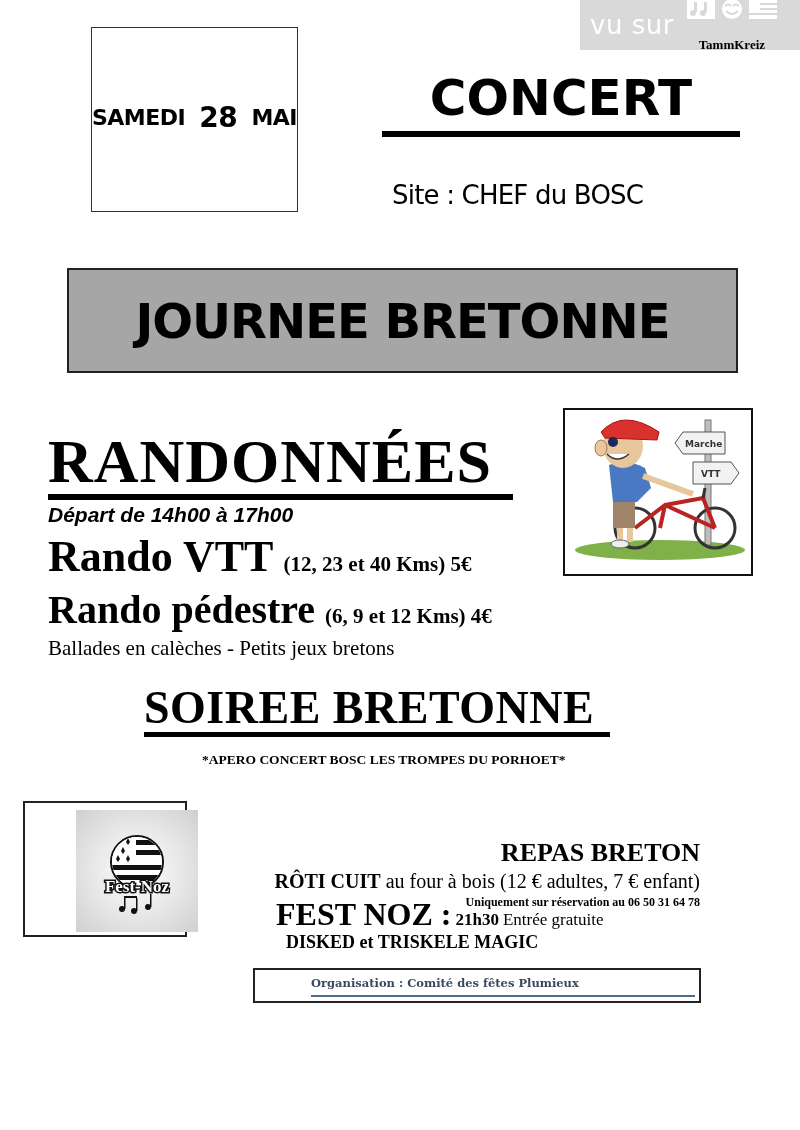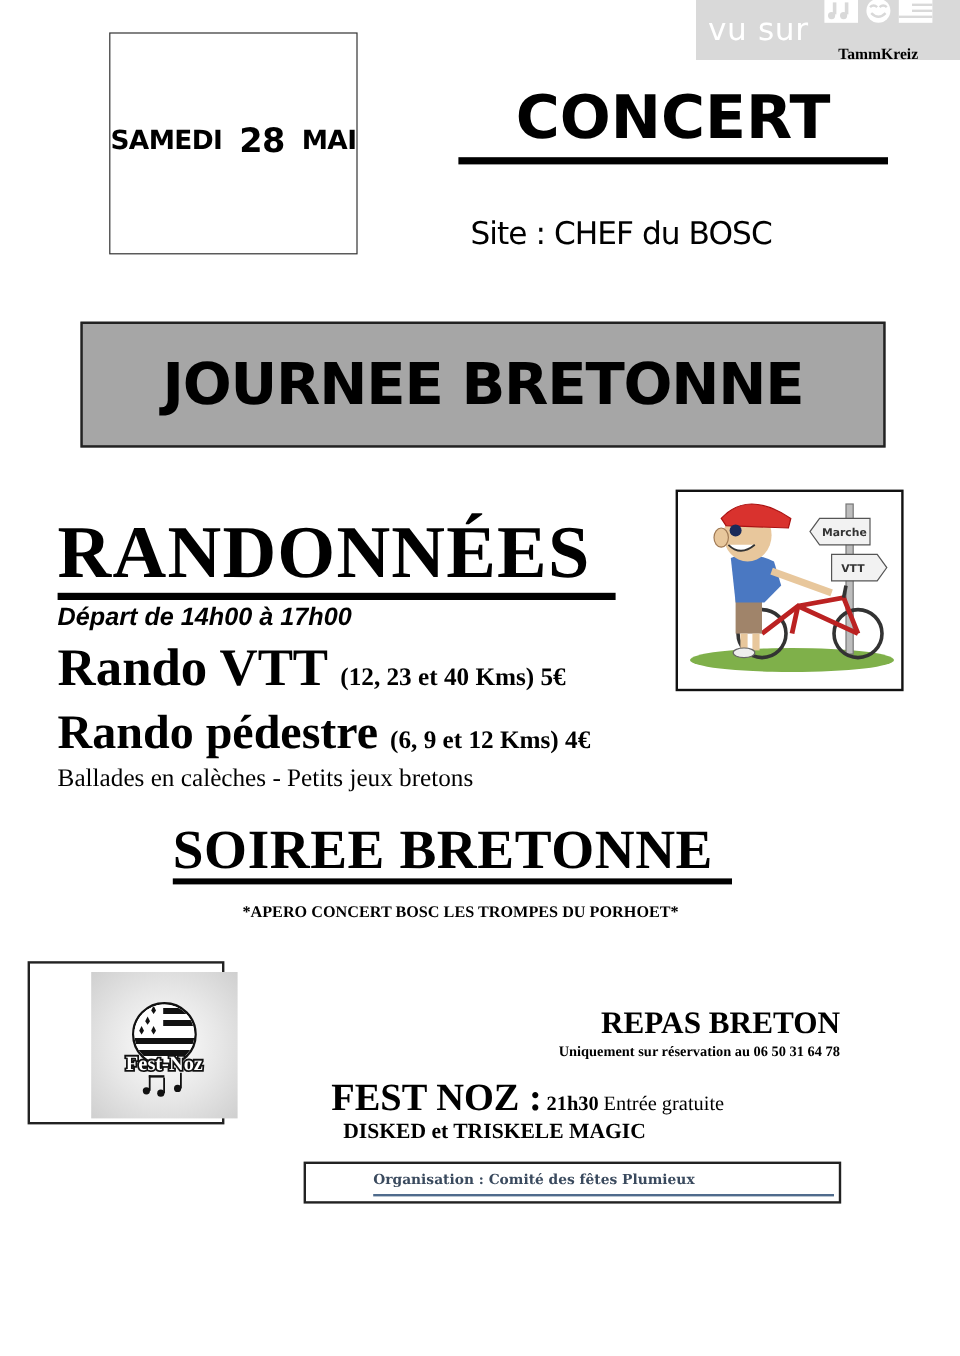--- a/index.html
+++ b/index.html
@@ -198,20 +198,21 @@
         <rect x="48" y="86" width="13" height="2"></rect>
         <circle cx="72" cy="97" r="3"></circle>
         <rect x="74" y="84" width="1.5" height="13"></rect>
       </g>
     </svg>
   </div>
 </div>
 
 <div class="abs repas-wrap">
   <span class="repas-title">REPAS BRETON</span>
+  <span class="roti"><b>RÔTI CUIT</b> <span>au four à bois (12 € adultes, 7 € enfant)</span></span>
   <span class="resa">Uniquement sur réservation au 06 50 31 64 78</span>
 </div>
 
 <div class="abs festnoz">
   <span class="big">FEST NOZ :</span>
   <span class="time">21h30</span>
   <span class="free">Entrée gratuite</span>
 </div>
 <div class="abs disked">DISKED et TRISKELE MAGIC</div>
 

